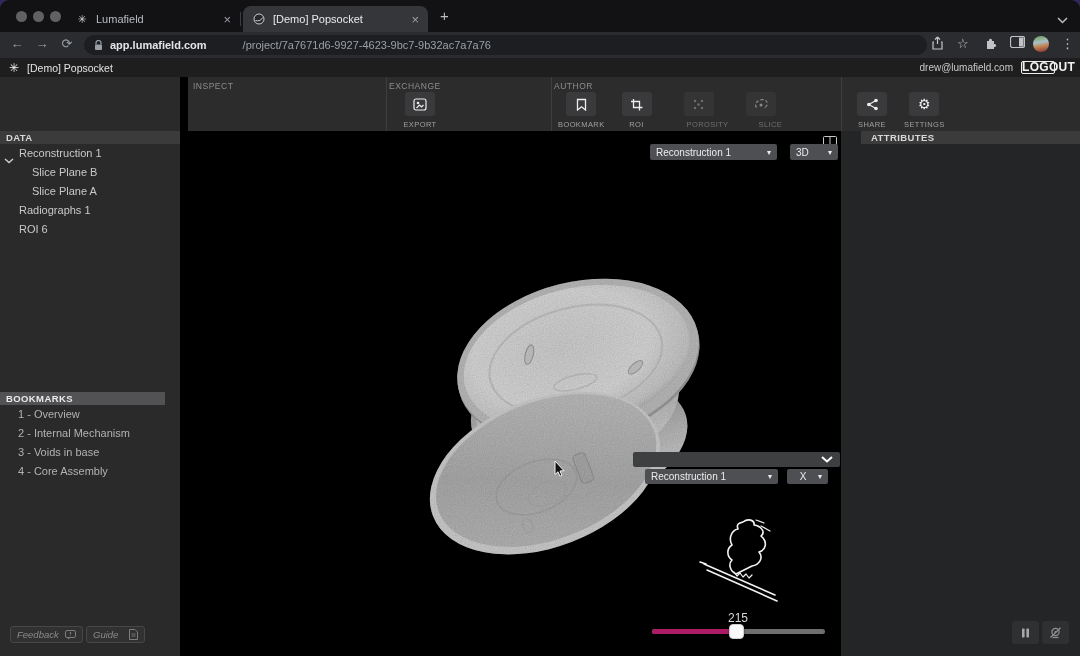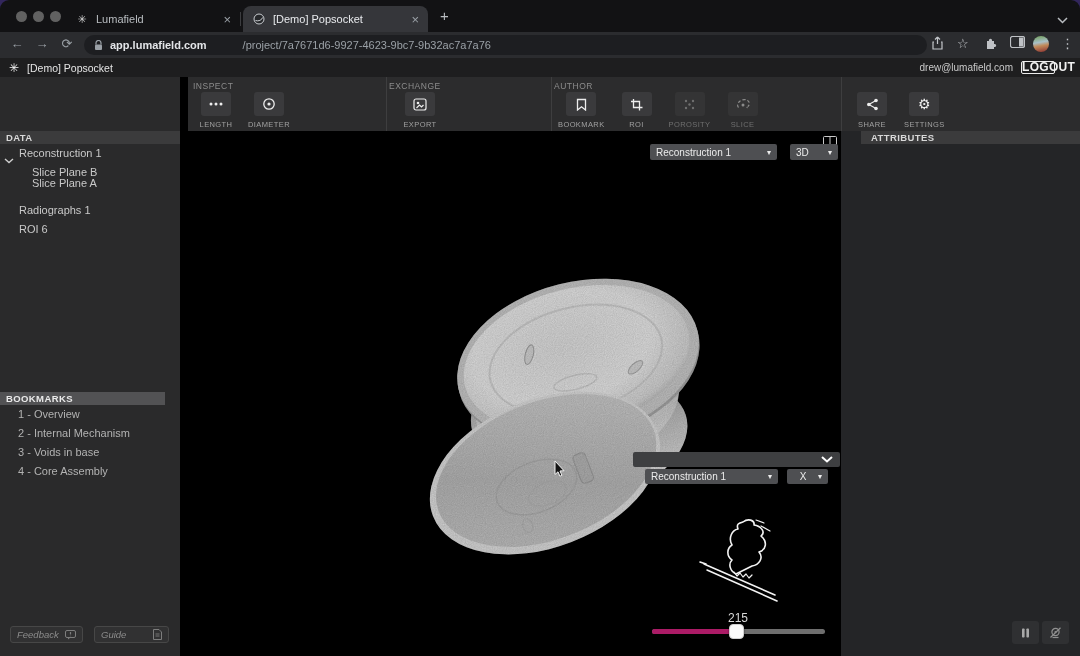--- a/index.html
+++ b/index.html
@@ -40,21 +40,21 @@
 
   
   .toolbar { position:absolute; top:77px; left:188px; width:900px; height:60px; background:#2c2c2d; }
   .tb-sep { position:absolute; top:0; width:1px; height:54px; background:#3e3e3f; }
   .tb-section-label { position:absolute; top:4px; font-size:8.5px; color:#8c8c8c; letter-spacing:.5px; }
   .tb-items { position:absolute; top:15px; display:flex; gap:12px; }
   .tb-item { display:flex; flex-direction:column; align-items:center; min-width:40px; }
   .icon-btn { width:30px; height:24px; background:#3a3a3c; border-radius:3px; display:flex; align-items:center; justify-content:center; }
   .tb-item.disabled .icon-btn { background:#343435; }
   .tb-lab { font-size:7.5px; color:#a0a0a0; margin-top:4px; letter-spacing:.4px; white-space:nowrap; }
-  .tb-item.disabled .tb-lab { color:#6f6f6f; }
+  .tb-item.disabled .tb-lab { color:#6f6f6f;margin-left:18px; }
   .gear-glyph { color:#ededed; font-size:14px; line-height:1; }
 
   
   .sidebar { position:absolute; top:77px; left:0; width:180px; height:579px; background:#2a2a2b; }
   .panel-head { height:13px; background:#3b3b3c; color:#d8d8d8; font-size:9.5px; font-weight:bold; letter-spacing:.4px; line-height:13px; padding-left:6px; }
   .data-head { position:absolute; top:54px; left:0; width:180px; }
   .tree-row { position:absolute; font-size:11px; color:#c9c9c9; white-space:nowrap; }
   .tree-chev { position:absolute; left:4px; }
   .bm-head { position:absolute; top:315px; left:0; width:165px; background:#525254; color:#eaeaea; }
   .bm-row { position:absolute; left:18px; font-size:11px; color:#b2b2b2; white-space:nowrap; }
@@ -158,41 +158,20 @@
 
   <div class="toolbar">
     <div class="tb-sep" style="left:198px"></div>
     <div class="tb-sep" style="left:363px"></div>
     <div class="tb-sep" style="left:653px"></div>
 
     <span class="tb-section-label" style="left:5px">INSPECT</span>
     <span class="tb-section-label" style="left:201px">EXCHANGE</span>
     <span class="tb-section-label" style="left:366px">AUTHOR</span>
 
-    <div class="tb-items" style="left:8px">
-      <div class="tb-item">
-        <div class="icon-btn">
-            <svg width="14" height="6" viewBox="0 0 14 6">
-              <circle cx="2" cy="3" r="1.5" fill="#ededed"></circle>
-              <circle cx="7" cy="3" r="1.5" fill="#ededed"></circle>
-              <circle cx="12" cy="3" r="1.5" fill="#ededed"></circle>
-            </svg>
-          </div>
-        <span class="tb-lab">LENGTH</span>
-      </div>
-      <div class="tb-item">
-        <div class="icon-btn">
-            <svg width="14" height="14" viewBox="0 0 14 14">
-              <circle cx="7" cy="7" r="5.2" fill="none" stroke="#ededed" stroke-width="1.3"></circle>
-              <circle cx="7" cy="7" r="1.6" fill="#ededed"></circle>
-            </svg>
-          </div>
-        <span class="tb-lab">DIAMETER</span>
-      </div>
-    </div>
 
     <div class="tb-items" style="left:212px">
       <div class="tb-item">
         <div class="icon-btn">
             <svg width="14" height="13" viewBox="0 0 14 13">
               <rect x="1" y="1" width="12" height="11" rx="2" fill="none" stroke="#ededed" stroke-width="1.2"></rect>
               <circle cx="5" cy="5" r="1.3" fill="#ededed"></circle>
               <path d="M3.5 10 l3 -3 l2 2 l2 -2" fill="none" stroke="#ededed" stroke-width="1.2"></path>
             </svg>
           </div>
@@ -268,39 +247,39 @@
   <div class="sidebar">
     <div class="panel-head data-head">DATA</div>
 
     <span class="tree-chev" style="top:73px">
       <svg width="10" height="6" viewBox="0 0 10 6">
           <polyline points="1,1 5,4.5 9,1" fill="none" stroke="#cfcfcf" stroke-width="1.4"></polyline>
         </svg>
     </span>
     <div class="tree-row" style="left:19px; top:70px">Reconstruction 1</div>
     <div class="tree-row" style="left:32px; top:89px">Slice Plane B</div>
-    <div class="tree-row" style="left:32px; top:100px">Slice Plane A</div>
+    <div class="tree-row" style="left:32px; top:108px">Slice Plane A</div>
     <div class="tree-row" style="left:19px; top:127px">Radiographs 1</div>
     <div class="tree-row" style="left:19px; top:146px">ROI 6</div>
 
     <div class="panel-head bm-head">BOOKMARKS</div>
     <div class="bm-row" style="top:331px">1 - Overview</div>
     <div class="bm-row" style="top:350px">2 - Internal Mechanism</div>
     <div class="bm-row" style="top:369px">3 - Voids in base</div>
     <div class="bm-row" style="top:388px">4 - Core Assembly</div>
 
     <div class="foot-btn" style="left:10px; width:73px">
       <span class="flab">Feedback</span>
       <svg width="11" height="10" viewBox="0 0 11 10">
           <rect x="0.5" y="0.5" width="10" height="7" rx="1.5" fill="none" stroke="#7d7d7d"></rect>
           <path d="M3 7.5 L3 9.5 L5.5 7.5" fill="#7d7d7d"></path>
           <path d="M5.5 2 v2.4 M5.5 5.8 v0.4" stroke="#7d7d7d" stroke-width="1.2"></path>
         </svg>
     </div>
-    <div class="foot-btn" style="left:94px; width:75px">
+    <div class="foot-btn" style="left:86px; width:59px">
       <span class="flab">Guide</span>
       <svg width="9" height="11" viewBox="0 0 9 11">
           <path d="M0.5 0.5 h5.5 l2.5 2.5 v7.5 h-8 z" fill="none" stroke="#7d7d7d"></path>
           <path d="M2.5 5 h4 M2.5 7 h4" stroke="#7d7d7d" stroke-width="0.9"></path>
         </svg>
     </div>
   </div>
 
   <div class="viewport">
 

